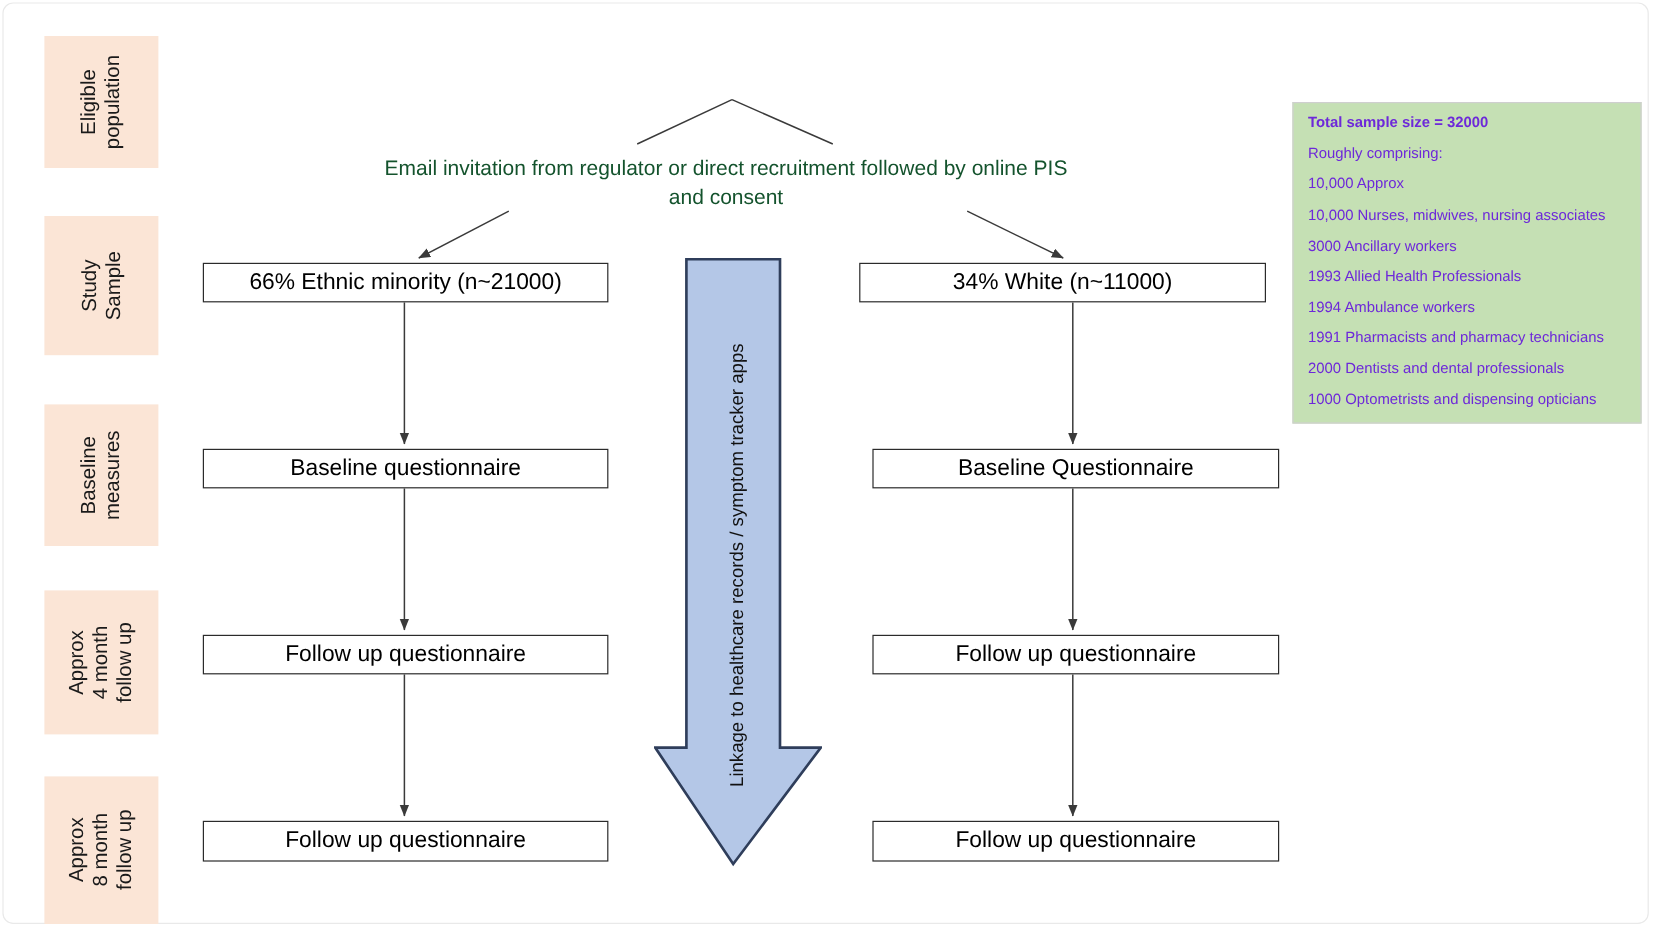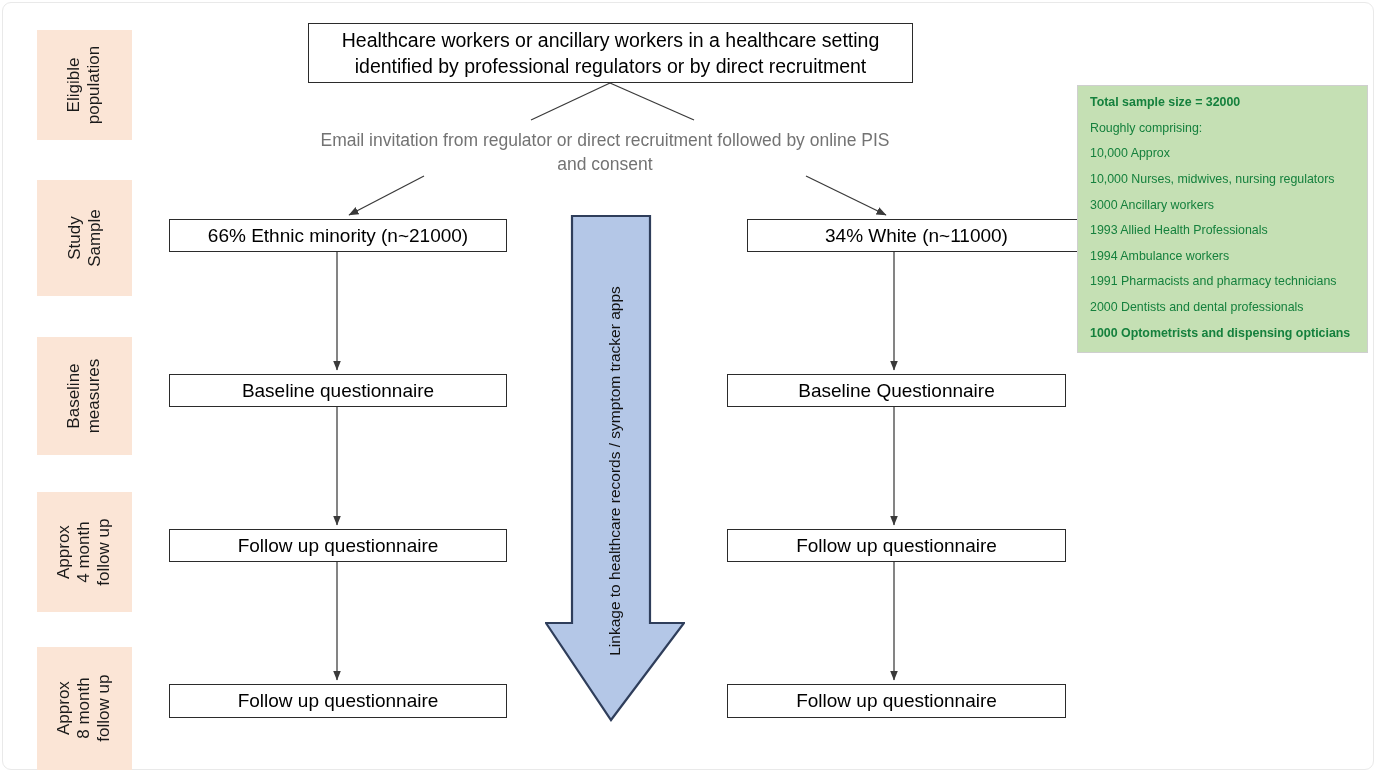--- a/index.html
+++ b/index.html
@@ -70,46 +70,46 @@
   .box.mid {
     font-size: 19px;
   }
 
   
   .caption {
     position: absolute;
     text-align: center;
     font-size: 17.5px;
     line-height: 1.35;
-    color: #737373;
+    color: #14532d;
     font-family: "Liberation Sans", sans-serif;
   }
 
   
   #sample-panel {
     position: absolute;
     left: 1077px;
     top: 85px;
     width: 291px;
     height: 268px;
     background: #C5E0B4;
     border: 1px solid #cfcfcf;
     box-sizing: border-box;
     padding: 10px 12px 8px 12px;
     font-family: "Liberation Sans", sans-serif;
   }
   #sample-panel .line {
     font-size: 12.4px;
     line-height: 1.1;
-    color: #15803d;
+    color: #6d28d9;
     margin-bottom: 12px;
     white-space: nowrap;
   }
   #sample-panel .line.strong { font-weight: bold; }
-  #sample-panel .line:last-child { margin-bottom: 15px; font-weight: bold; }
+  #sample-panel .line:last-child { margin-bottom: 15px; }
 
   
   #linkage-arrow {
     position: absolute;
     left: 545px;
     top: 215px;
     width: 140px;
     height: 512px;
   }
   #linkage-arrow svg { display: block; }
@@ -169,33 +169,30 @@
 4 month
 follow up</div>
   </div>
 
   <div class="stage" style="left:37px; top:647px; width:95px; height:123px;">
     <div class="stage-text">Approx
 8 month
 follow up</div>
   </div>
 
-  <div class="box top" style="left:308px; top:23px; width:605px; height:60px;">
-    <span>Healthcare workers or ancillary workers in a healthcare setting identified by professional regulators or by direct recruitment</span>
-  </div>
 
   <div class="caption" style="left:320px; top:129px; width:570px;">
     <span>Email invitation from regulator or direct recruitment followed by online PIS and consent</span>
   </div>
 
   <div class="box mid" style="left:169px; top:219px; width:338px; height:33px;">
     <span>66% Ethnic minority (n~21000)</span>
   </div>
 
-  <div class="box mid" style="left:716px; top:219px; width:339px; height:33px;margin-left:31px;">
+  <div class="box mid" style="left:716px; top:219px; width:339px; height:33px;">
     <span>34% White (n~11000)</span>
   </div>
 
   <div class="box mid" style="left:169px; top:374px; width:338px; height:33px;">
     <span>Baseline questionnaire</span>
   </div>
 
   <div class="box mid" style="left:727px; top:374px; width:339px; height:33px;">
     <span>Baseline Questionnaire</span>
   </div>
@@ -223,21 +220,21 @@
   </div>
   <div id="linkage-label">
     <span>Linkage to healthcare records / symptom tracker apps</span>
   </div>
 
   <div id="sample-panel">
 
   <div class="line strong">Total sample size = 32000</div>
       <div class="line">Roughly comprising:</div>
       <div class="line">10,000 Approx</div>
-      <div class="line">10,000 Nurses, midwives, nursing regulators</div>
+      <div class="line">10,000 Nurses, midwives, nursing associates</div>
       <div class="line">3000 Ancillary workers</div>
       <div class="line">1993 Allied Health Professionals</div>
       <div class="line">1994 Ambulance workers</div>
       <div class="line">1991 Pharmacists and pharmacy technicians</div>
       <div class="line">2000 Dentists and dental professionals</div>
       <div class="line">1000 Optometrists and dispensing opticians</div>
     </div>
 
   <svg id="connectors" viewBox="0 0 1380 776" xmlns="http://www.w3.org/2000/svg">
     <defs>

